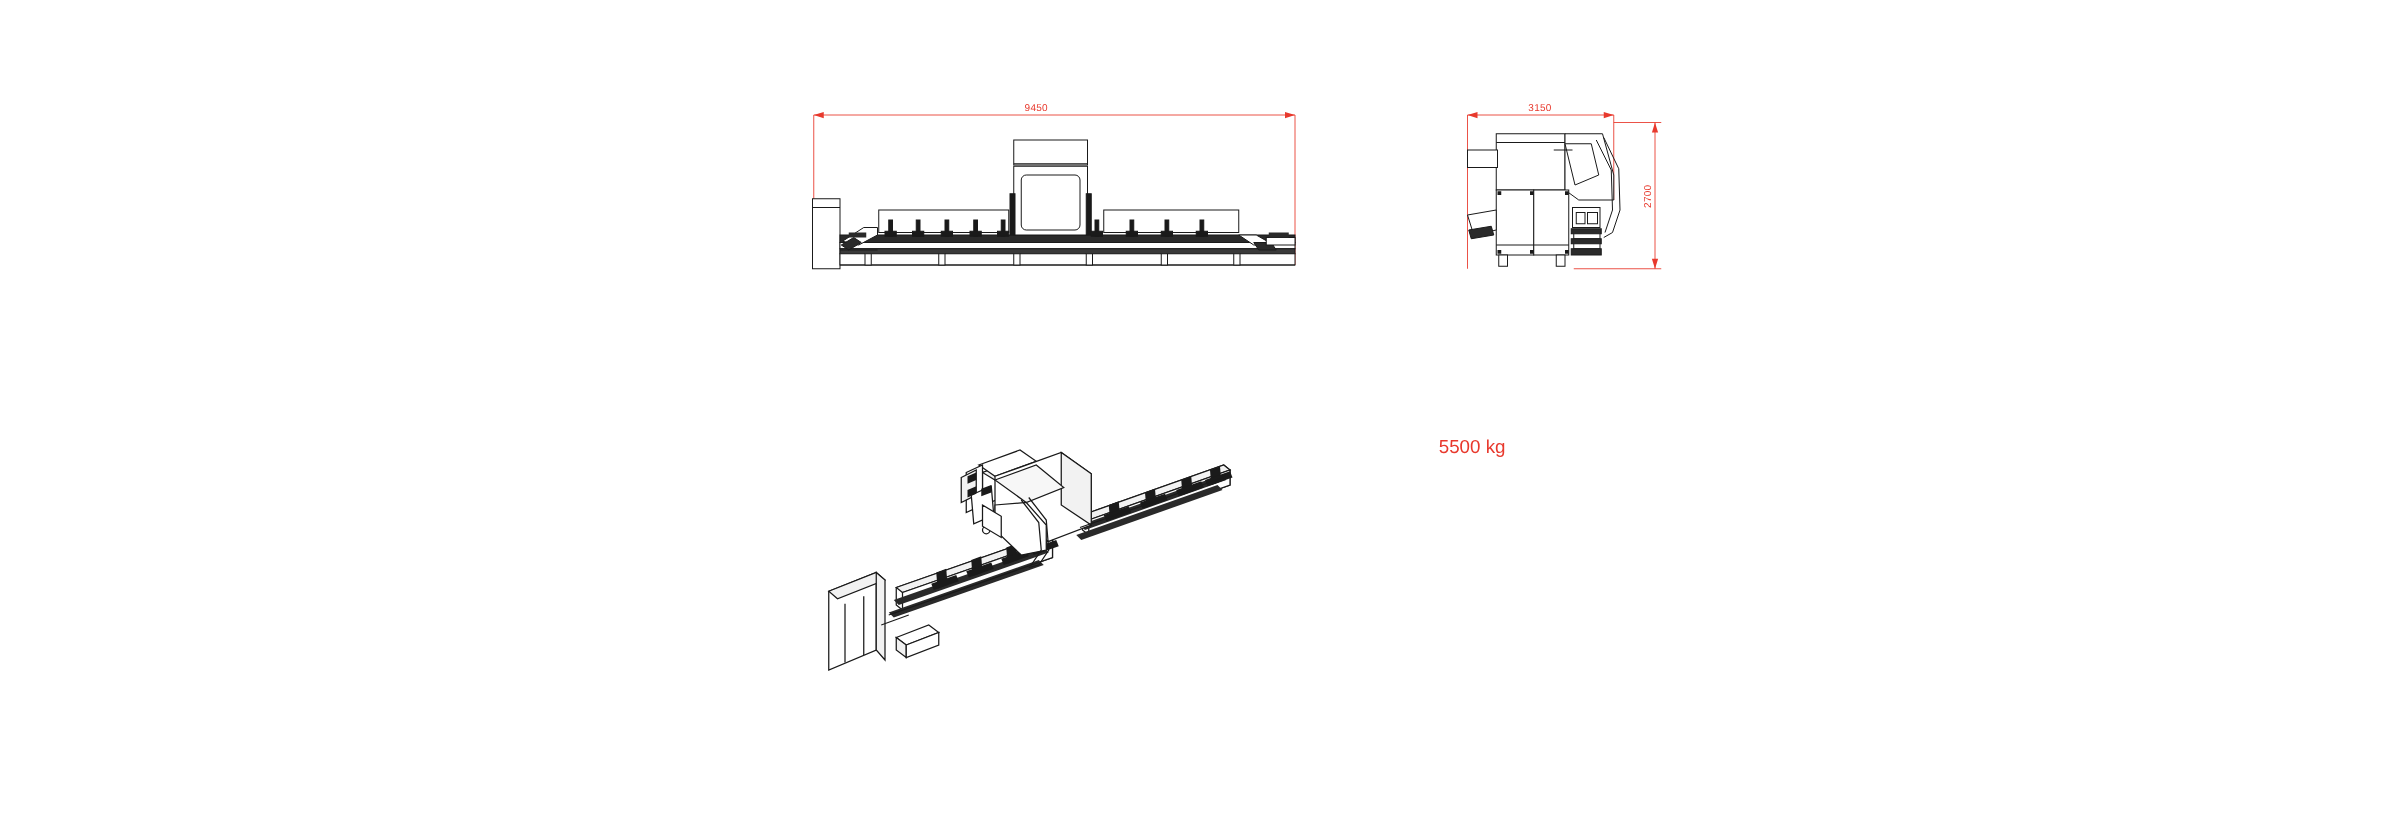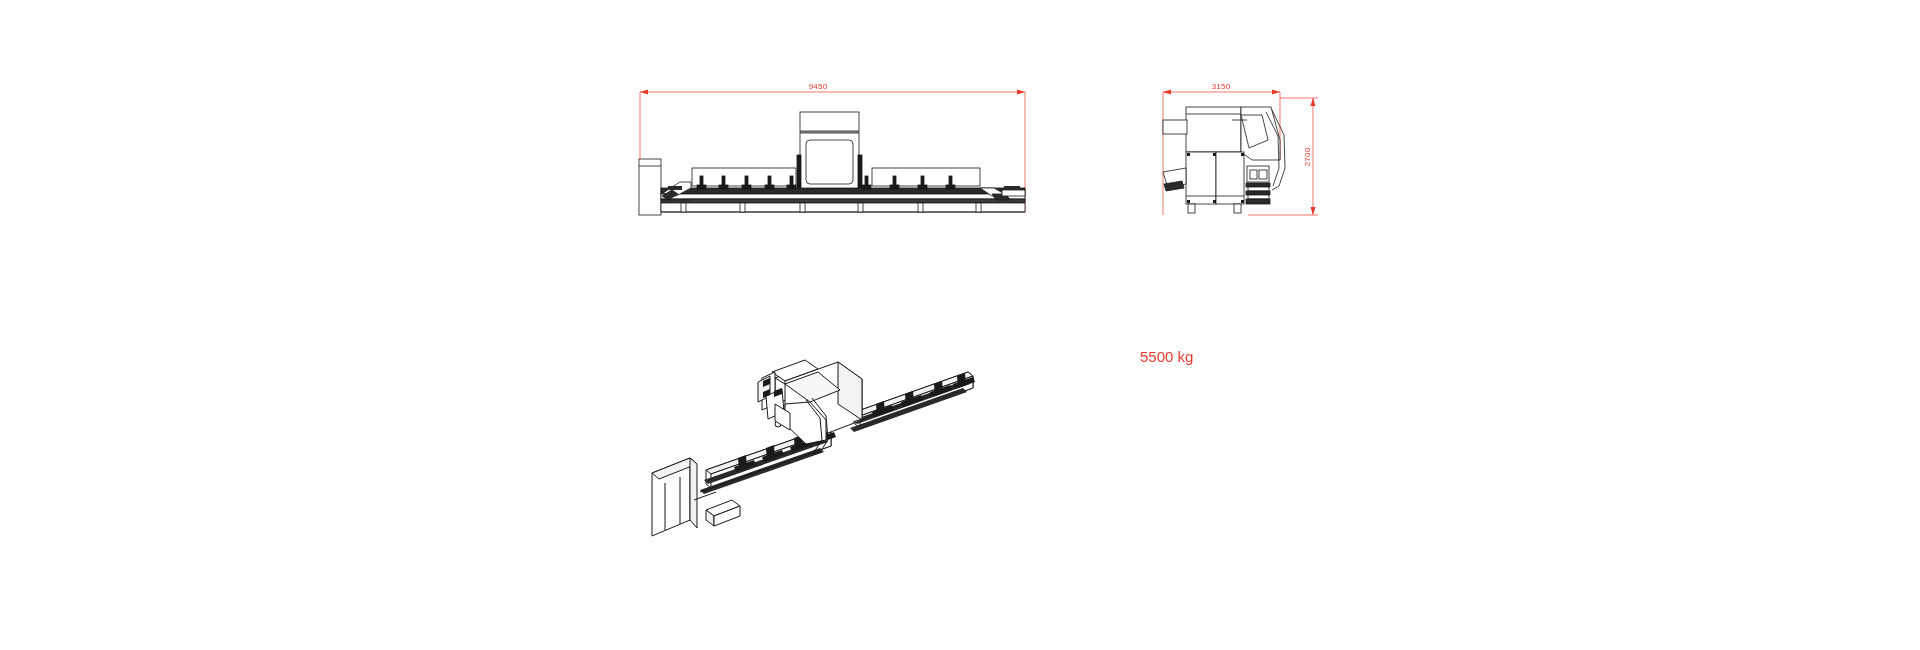--- a/index.html
+++ b/index.html
@@ -6,21 +6,21 @@
   html,body{margin:0;padding:0;}
   body{
     width:1920px;height:650px;
     background:#ffffff;
     font-family:"Liberation Sans", sans-serif;
     overflow:hidden;
     position:relative;
   }
   #canvas-root{
     position:absolute;
-    left:0;top:0;
+    left:11px;top:0;
     width:1728px;height:650px;
   }
   svg.drawing{
     position:absolute;left:0;top:0;
     width:1920px;height:650px;
     display:block;
   }
   .dimtext{
     font-family:"Liberation Sans", sans-serif;
     font-size:8px;

